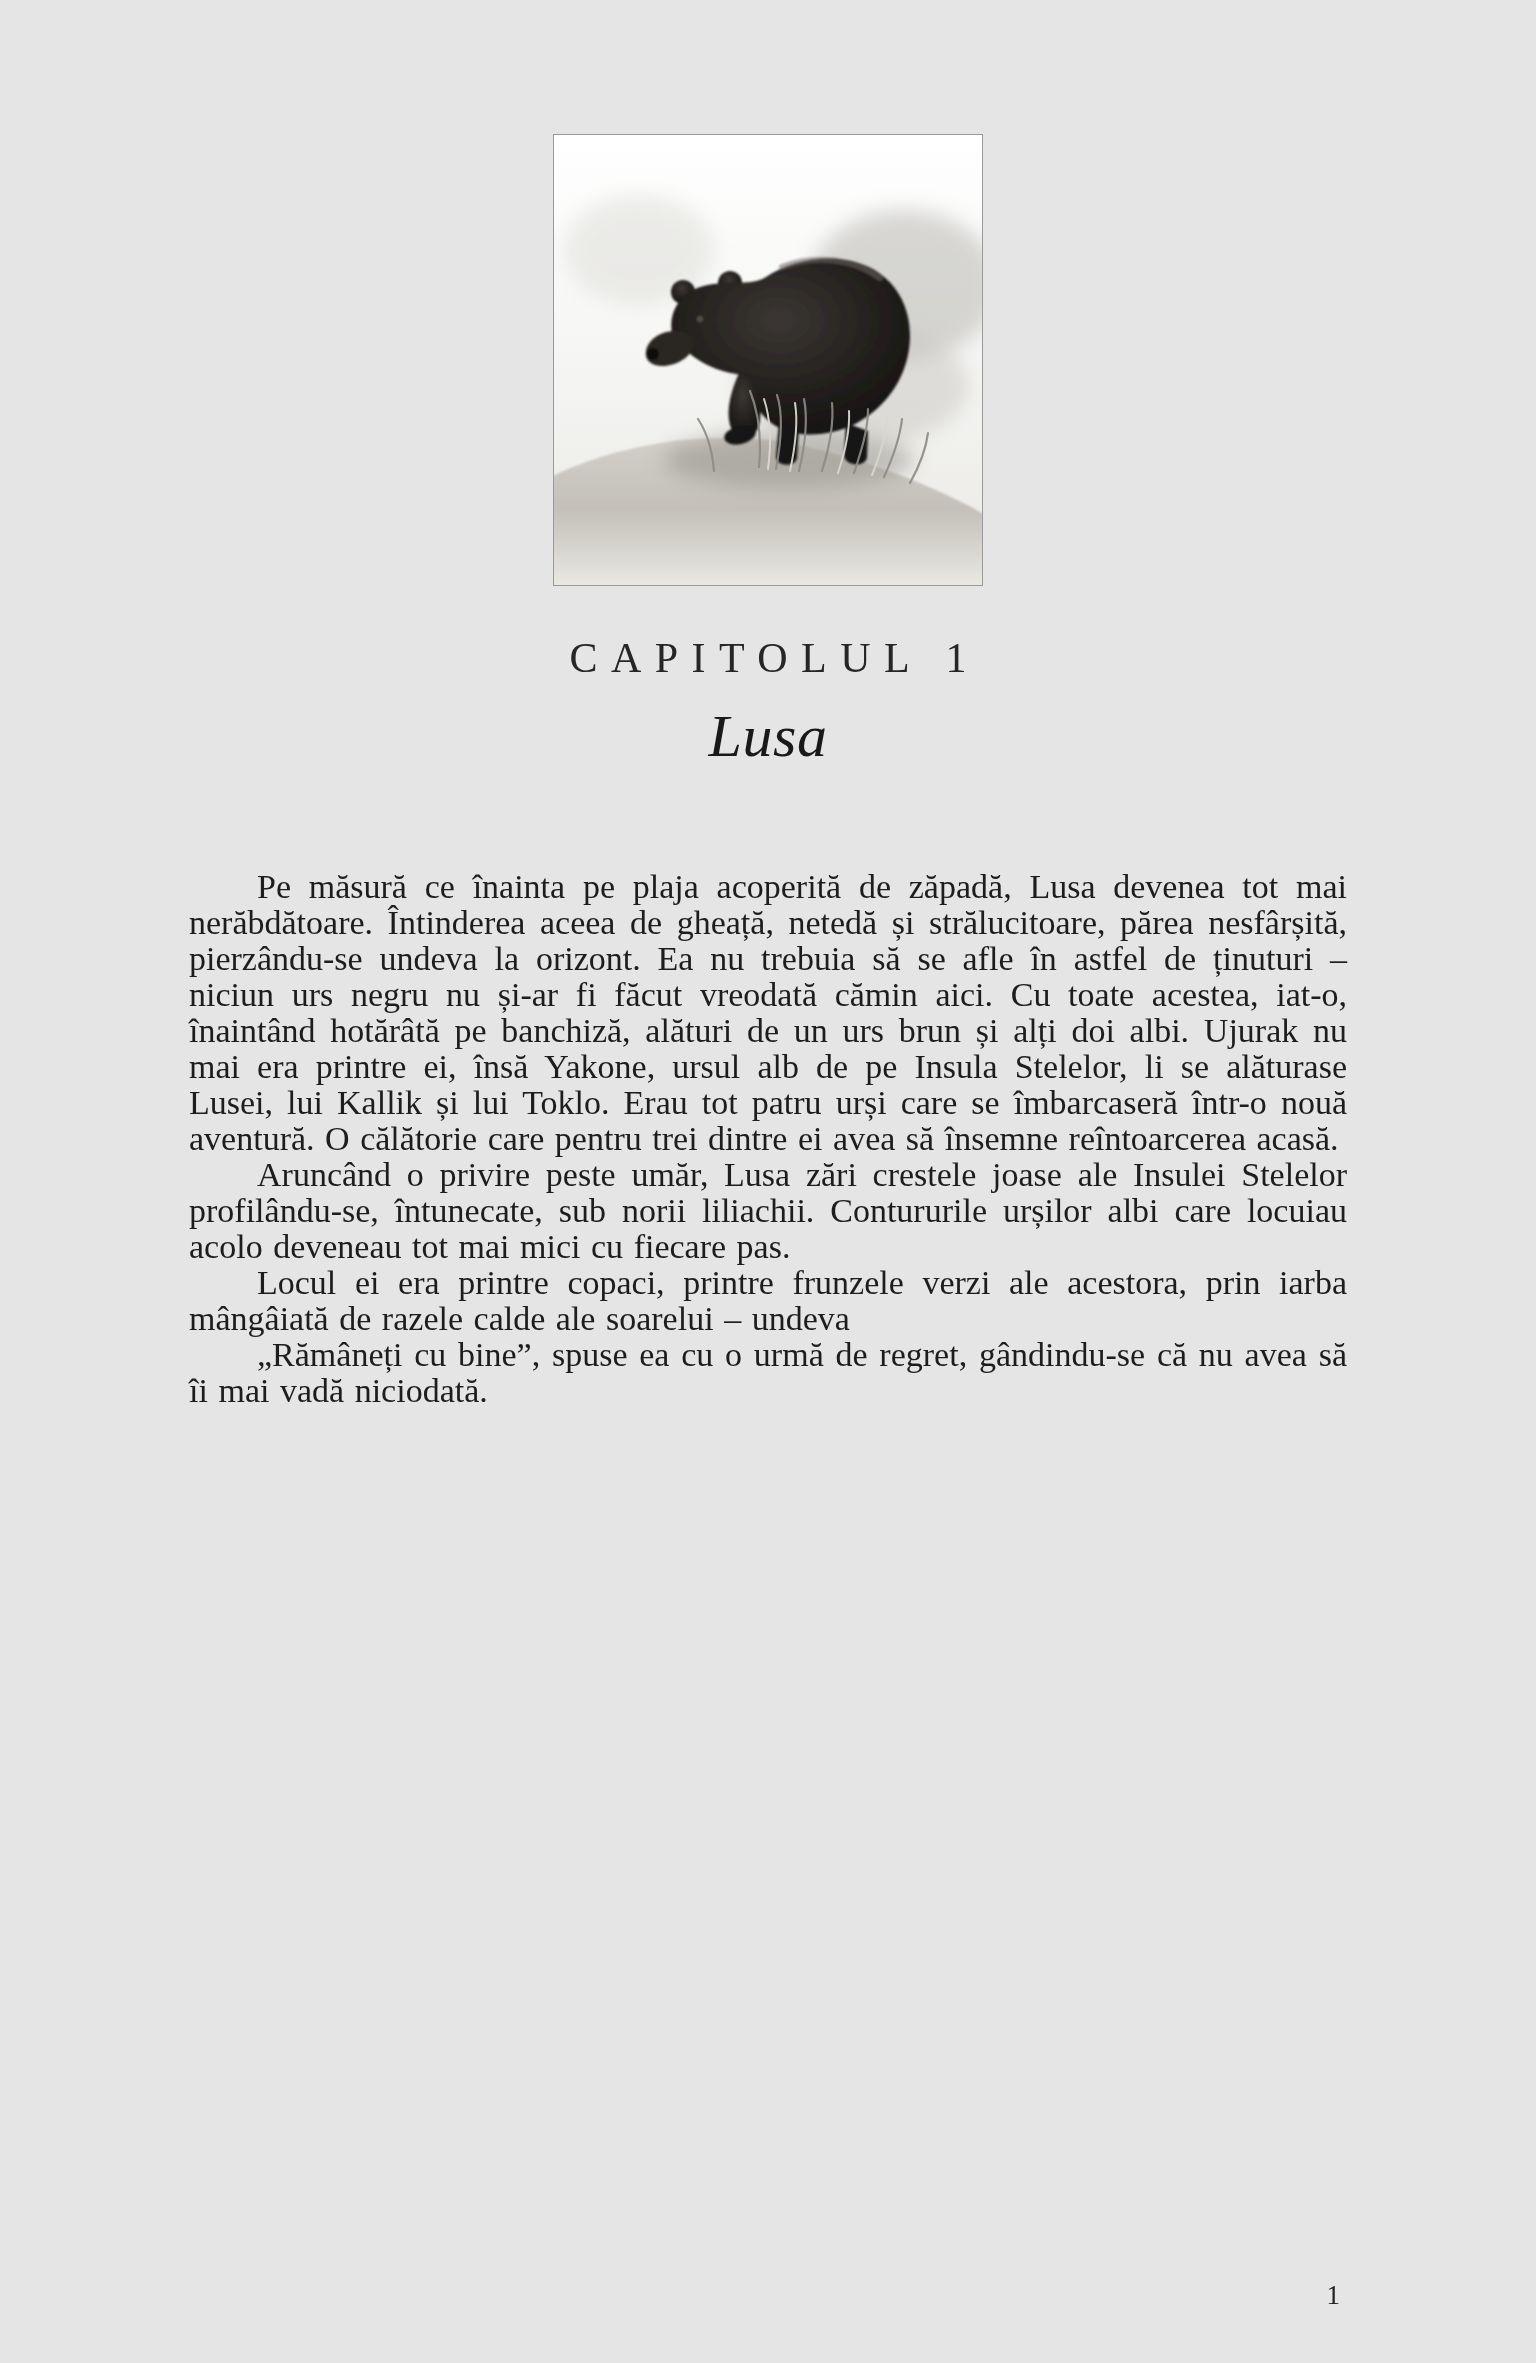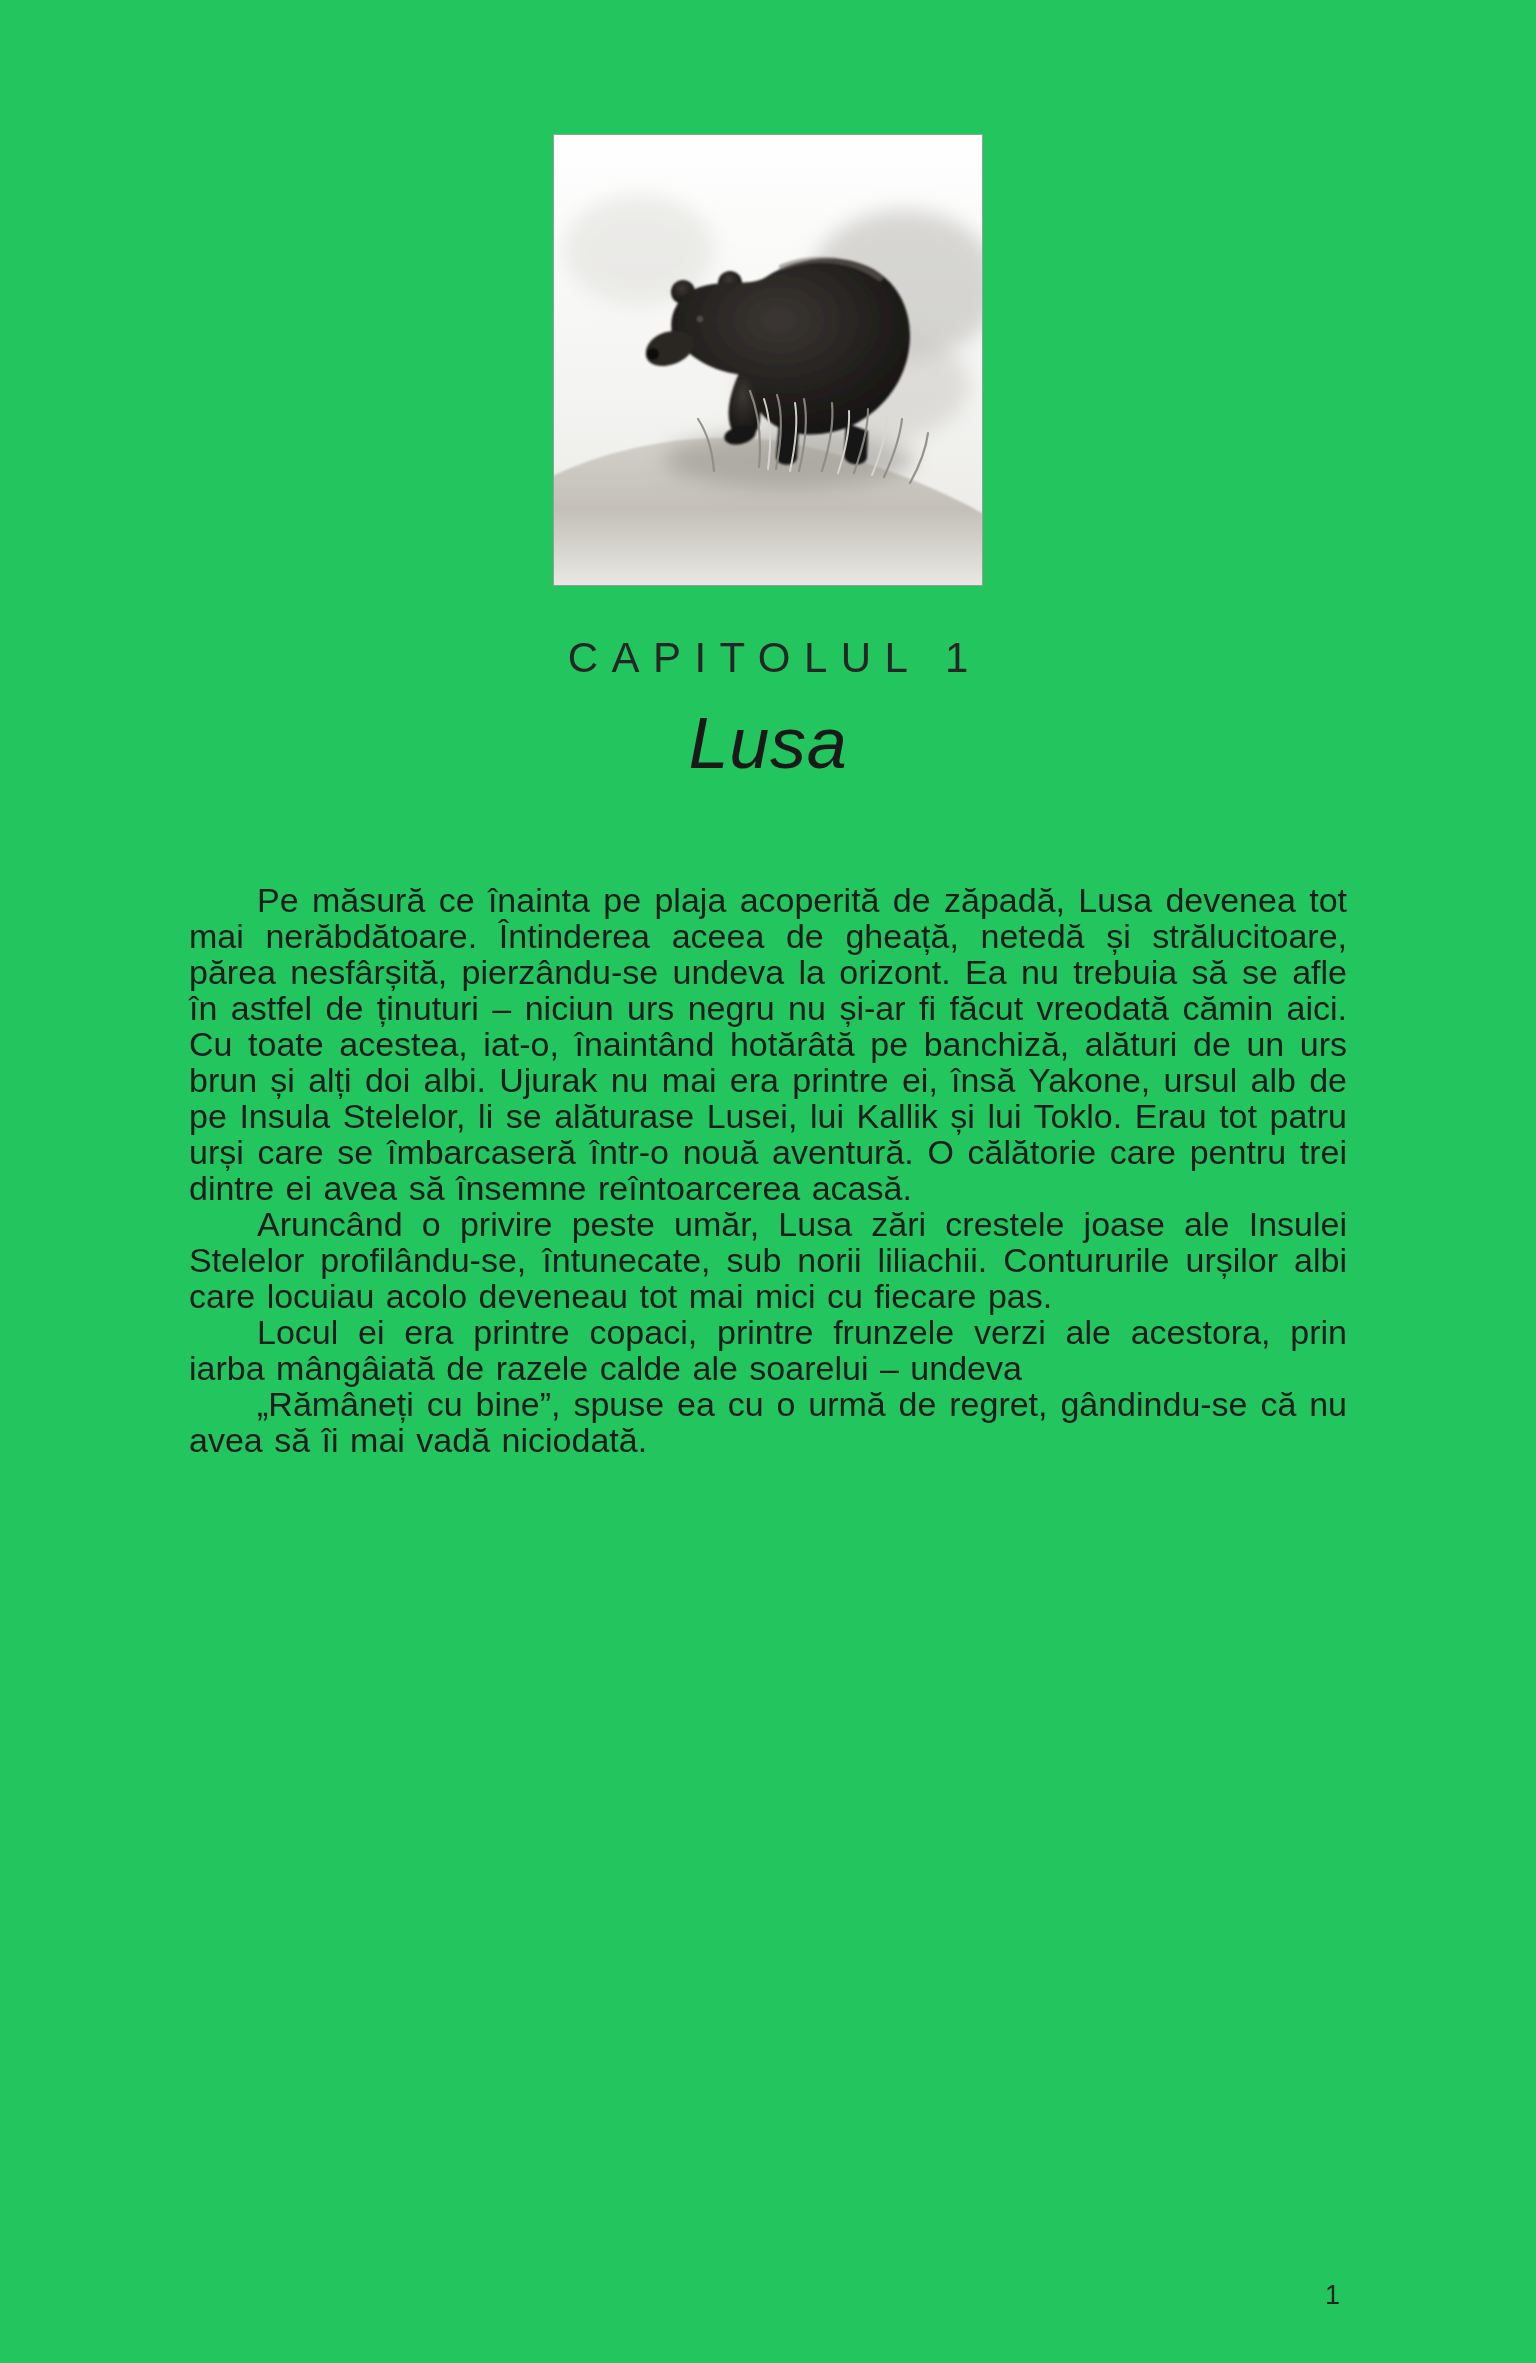--- a/index.html
+++ b/index.html
@@ -2,22 +2,22 @@
 <html><head>
 <meta charset="utf-8">
 <style>
   * { margin: 0; padding: 0; box-sizing: border-box; }
   html, body { background: #ffffff; }
   .book-page {
     position: relative;
     width: 1536px;
     height: 2363px;
     margin: 0 auto;
-    background: #22c55e;
-    font-family: Liberation Sans, sans-serif;
+    background: #e5e5e5;
+    font-family: Liberation Serif, serif;
     color: #1c1c1c;
     overflow: hidden;
   }
   .illustration-frame {
     width: 430px;
     height: 452px;
     margin: 134px auto 0;
     border: 1px solid #9a9a9a;
     overflow: hidden;
     background: #fdfdfd;
@@ -28,21 +28,21 @@
     text-align: center;
     font-size: 42px;
     letter-spacing: 0.32em;
     padding-left: 0.32em; 
     color: #262626;
     font-weight: normal;
   }
   .chapter-title {
     margin-top: 20px;
     text-align: center;
-    font-size: 72px;
+    font-size: 60px;
     font-style: italic;
     font-weight: normal;
     color: #191919;
     letter-spacing: 0.01em;
   }
   .chapter-body {
     width: 1158px;
     margin: 98px auto 0;
     font-size: 34px;
     line-height: 36px;

